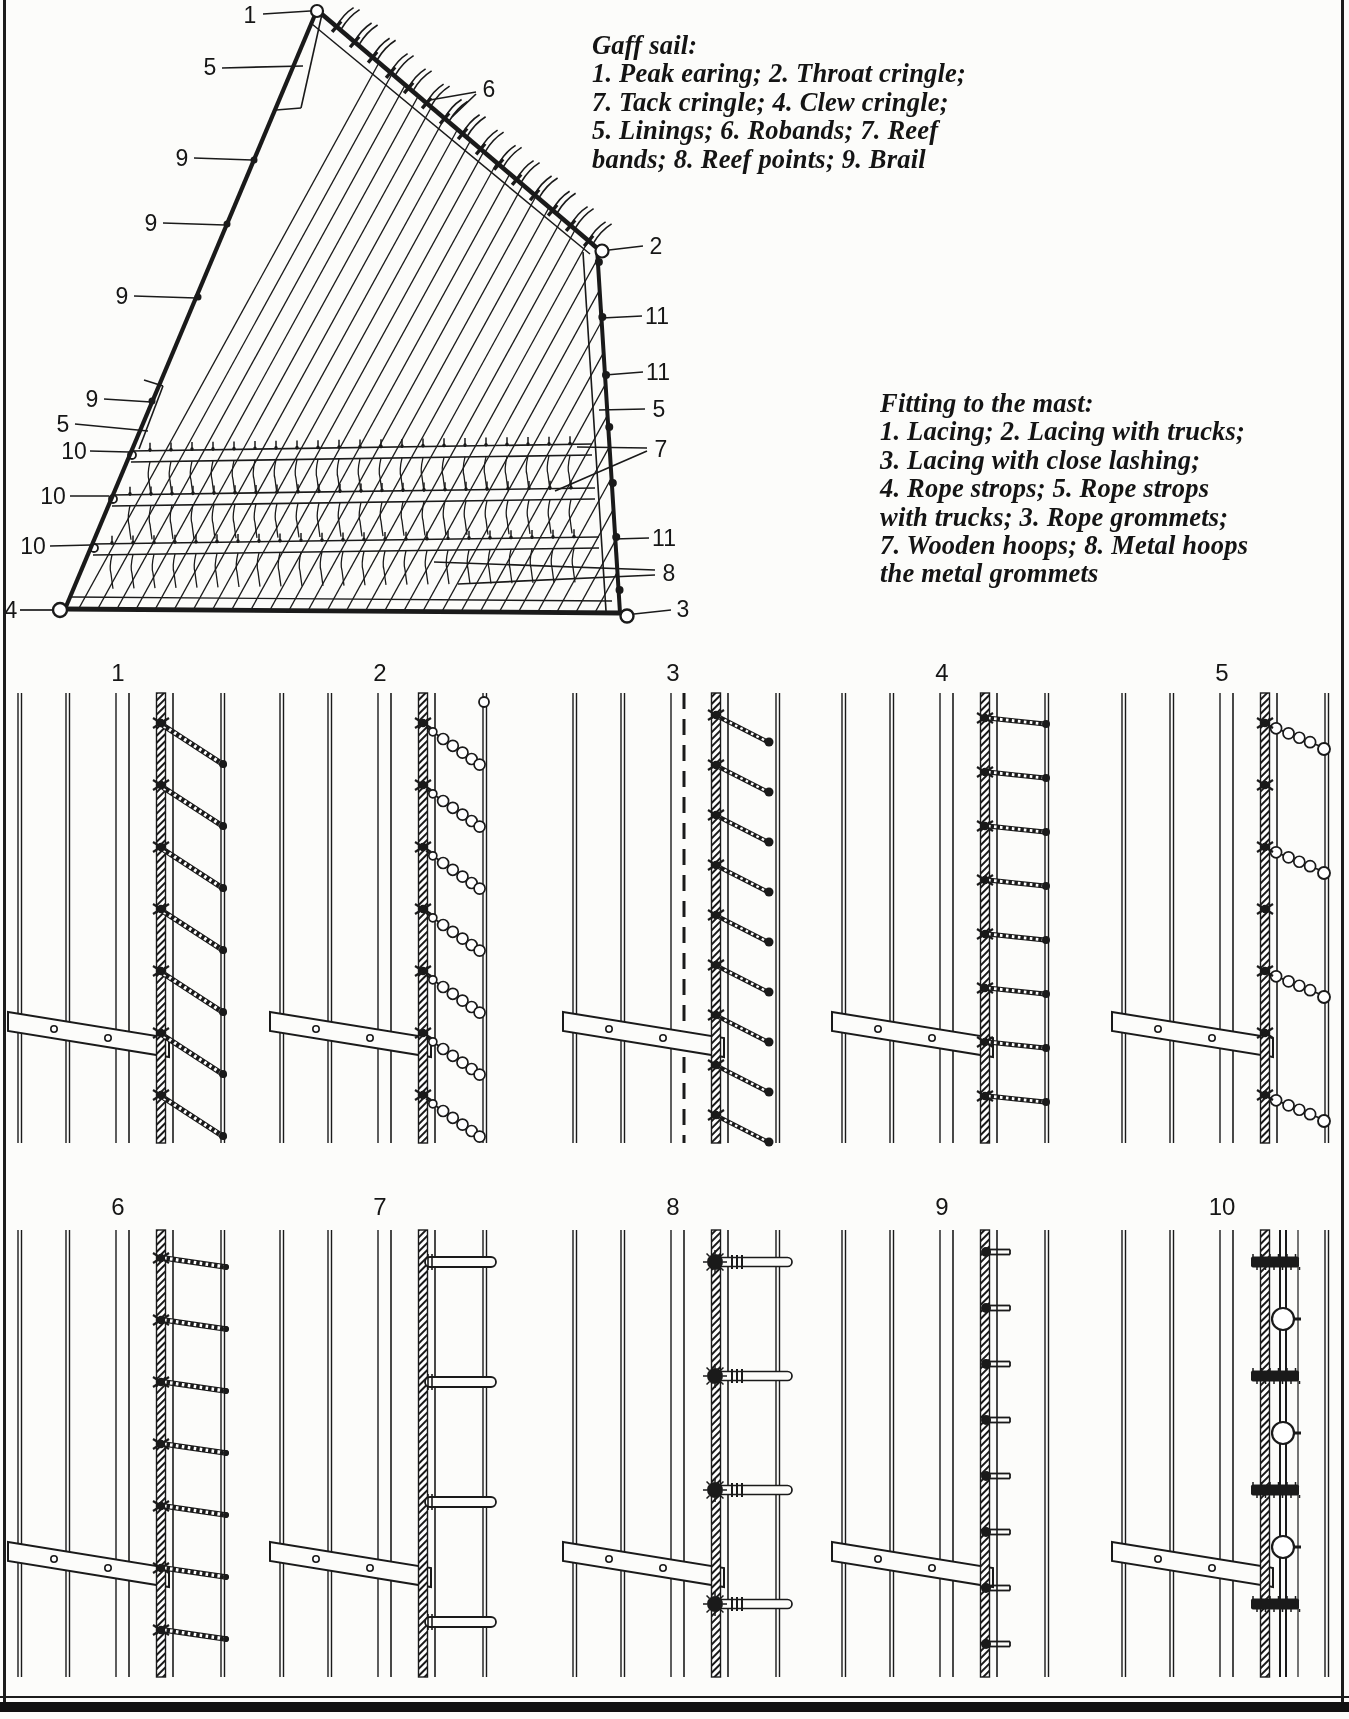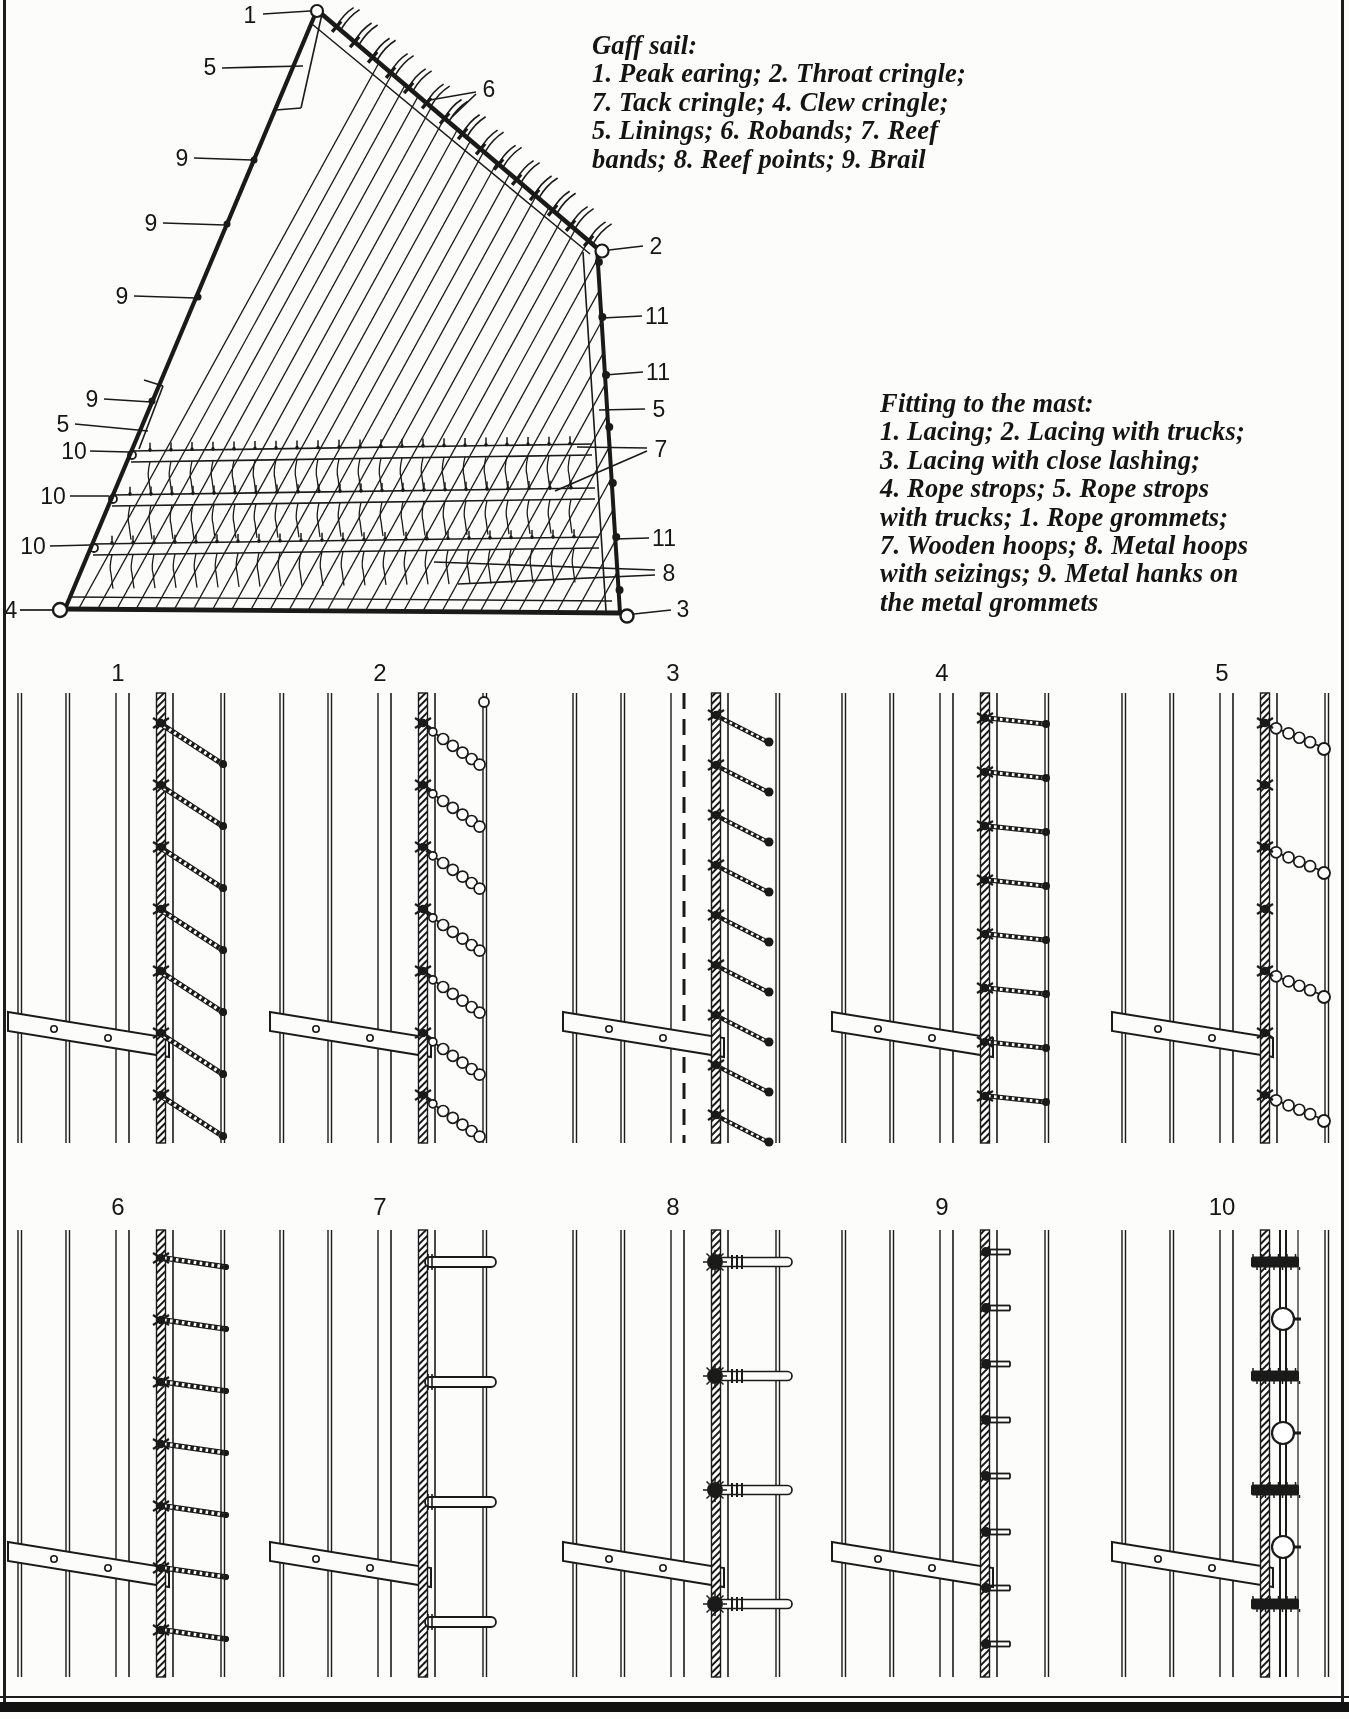--- a/index.html
+++ b/index.html
@@ -1017,23 +1017,22 @@
         <div class="cap-line">bands; 8. Reef points; 9. Brail</div>
       </div>
   </div>
 
   <div class="cap cap2">
     <div class="cap-line">Fitting to the mast:</div>
     <div id="cap2-lines">
         <div class="cap-line">1. Lacing; 2. Lacing with trucks;</div>
         <div class="cap-line">3. Lacing with close lashing;</div>
         <div class="cap-line">4. Rope strops; 5. Rope strops</div>
-        <div class="cap-line">with trucks; 1. Rope grommets;</div>
+        <div class="cap-line">with trucks; 3. Rope grommets;</div>
         <div class="cap-line">7. Wooden hoops; 8. Metal hoops</div>
-        <div class="cap-line">with seizings; 9. Metal hanks on</div>
         <div class="cap-line">the metal grommets</div>
       </div>
   </div>
 
   <div class="frame frame-left"></div>
   <div class="frame frame-right"></div>
   <div class="frame frame-bottom-thin"></div>
   <div class="frame frame-bottom"></div>
 </div>
 

